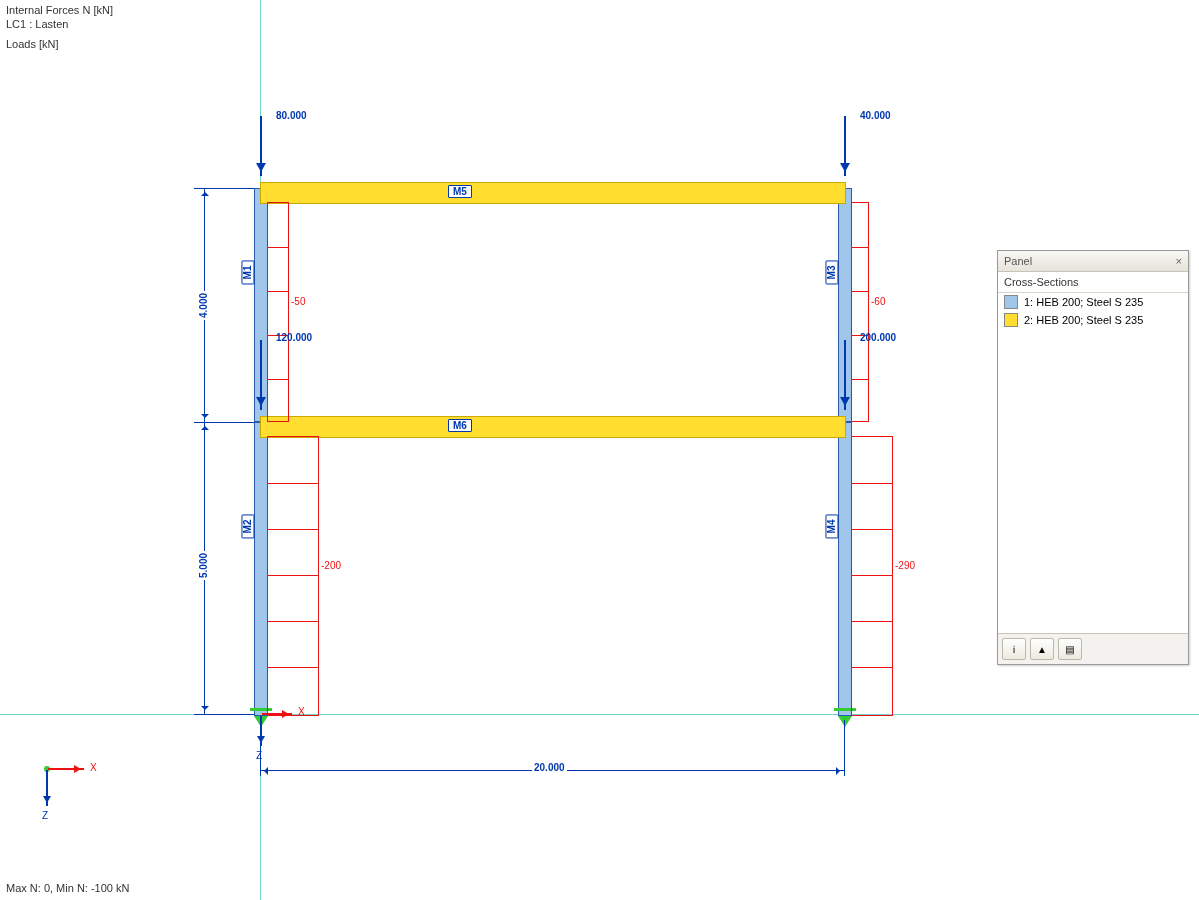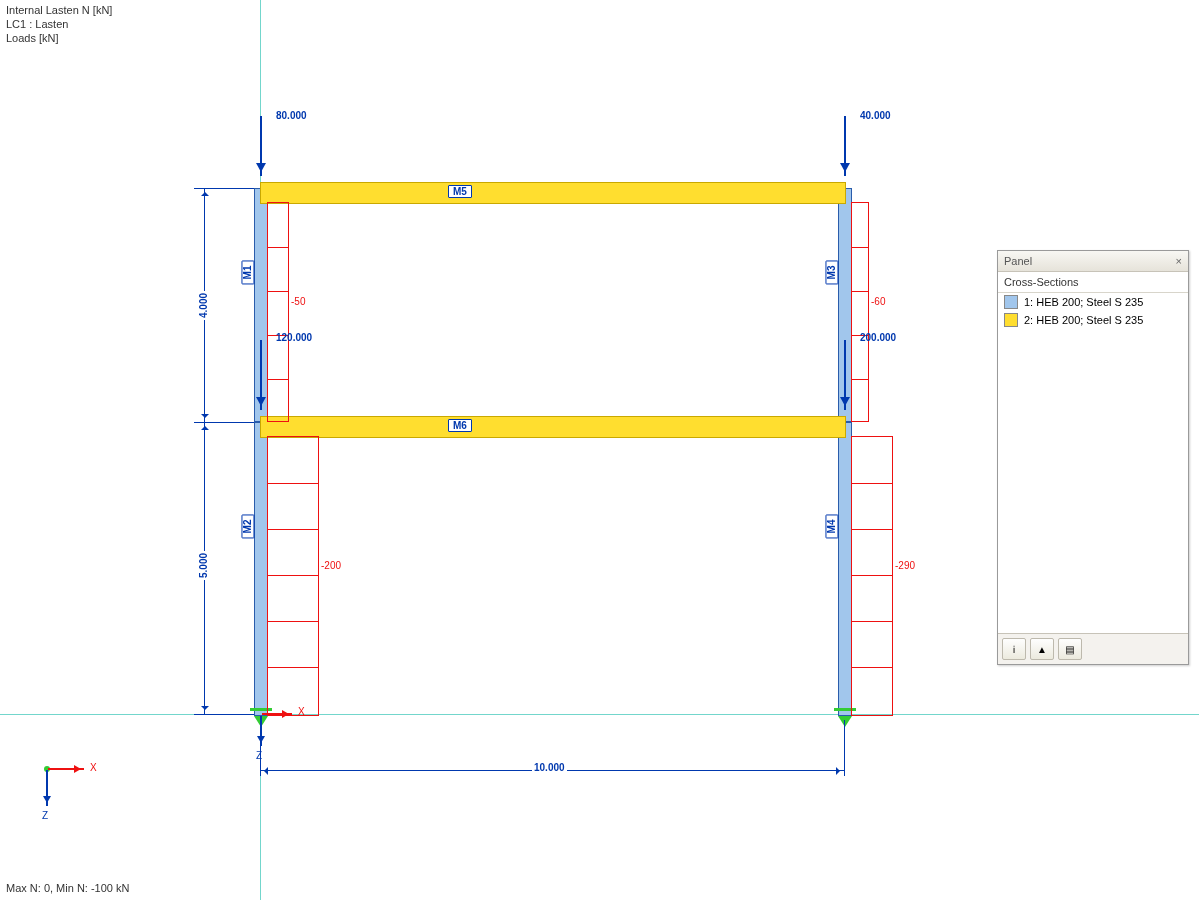--- a/index.html
+++ b/index.html
@@ -64,23 +64,23 @@
   .swatch{width:12px;height:12px;border:1px solid #888}
   .panel .footer{display:flex;gap:4px;padding:4px;border-top:1px solid #c7c3b8;background:#f4f2ee}
   .btn{width:22px;height:20px;border:1px solid #bdb9ad;background:linear-gradient(#fefefe,#eceade);border-radius:2px;display:flex;align-items:center;justify-content:center;font-size:10px}
 </style>
 </head>
 <body>
 
 <div class="viewport">
   <div class="dotgrid"></div>
 
-  <div class="hdr" style="top:4px">Internal Lasten N [kN]</div>
+  <div class="hdr" style="top:4px">Internal Forces N [kN]</div>
   <div class="hdr" style="top:18px">LC1 : Lasten</div>
-  <div class="hdr" style="top:32px">Loads [kN]</div>
+  <div class="hdr" style="top:38px">Loads [kN]</div>
   <div class="ftr">Max N: 0, Min N: -100 kN</div>
 
   <div class="axis-h"></div>
   <div class="axis-v"></div>
 
   <div class="col" style="left:254px;top:188px;height:232px"></div>
   <div class="col" style="left:254px;top:422px;height:292px"></div>
   <div class="col" style="left:838px;top:188px;height:232px"></div>
   <div class="col" style="left:838px;top:422px;height:292px"></div>
 
@@ -155,21 +155,21 @@
   <div class="ext" style="left:194px;top:714px;width:60px;height:1px"></div>
   <div class="ext" style="left:260px;top:720px;width:1px;height:56px"></div>
   <div class="ext" style="left:844px;top:720px;width:1px;height:56px"></div>
 
   <div class="dim-v" style="left:204px;top:188px;height:234px"></div>
   <div class="dimtxt" style="left:189px;top:300px;transform:rotate(-90deg)">4.000</div>
   <div class="dim-v" style="left:204px;top:422px;height:292px"></div>
   <div class="dimtxt" style="left:189px;top:560px;transform:rotate(-90deg)">5.000</div>
 
   <div class="dim-h" style="left:260px;top:770px;width:584px"></div>
-  <div class="dimtxt" style="left:532px;top:762px">10.000</div>
+  <div class="dimtxt" style="left:532px;top:762px">20.000</div>
 
   <div class="lax-x" style="left:262px;top:713px;width:30px"></div>
   <div class="axlbl" style="left:298px;top:706px;color:#e11">X</div>
   <div class="lax-z" style="left:260px;top:716px;height:30px"></div>
   <div class="axlbl" style="left:256px;top:750px;color:#0038ae">Z</div>
 
   <div class="rose-dot" style="left:44px;top:766px"></div>
   <div class="rose-x" style="left:48px;top:768px;width:36px"></div>
   <div class="axlbl" style="left:90px;top:762px;color:#e11">X</div>
   <div class="rose-z" style="left:46px;top:770px;height:36px"></div>

